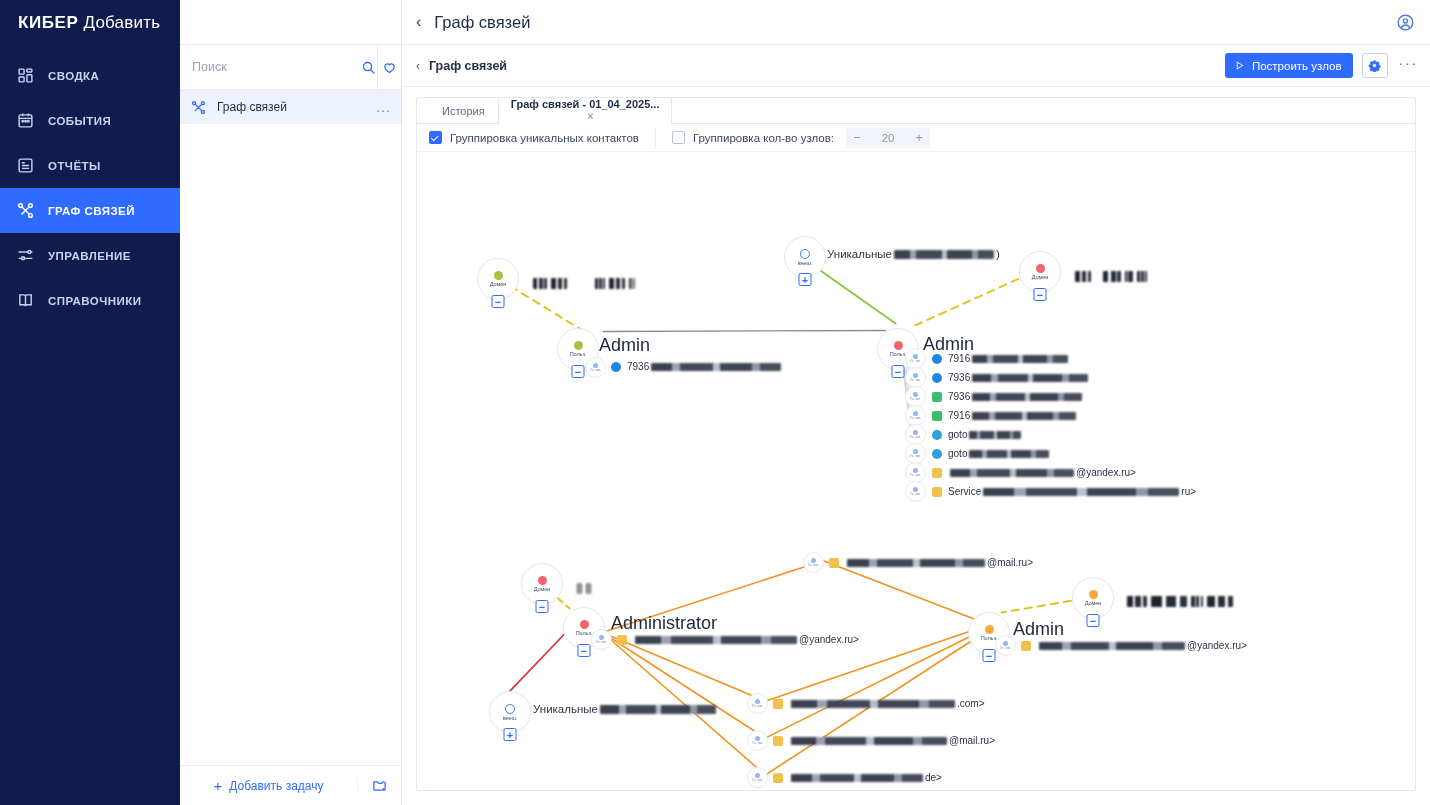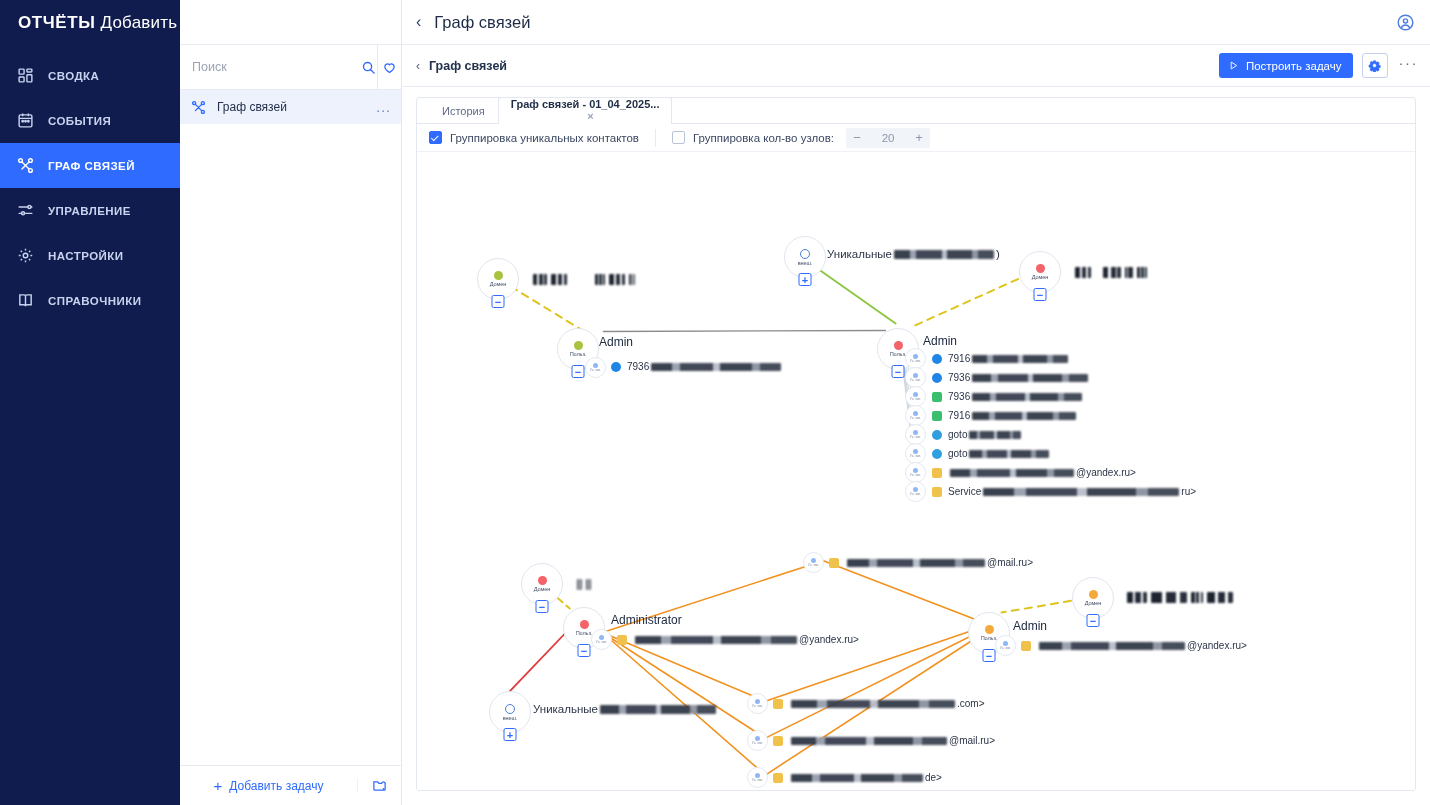--- a/index.html
+++ b/index.html
@@ -223,21 +223,21 @@
     position: absolute; bottom: -9px; left: 50%; transform: translateX(-50%);
     width: 13px; height: 13px; border-radius: 2px;
     border: 1px solid #2f6bff; background: #fff; color: #2f6bff;
     font-size: 11px; line-height: 10px; font-weight: 700;
     display: flex; align-items: center; justify-content: center;
   }
   .node.user .ndot { border-radius: 50%; }
   .node.ext .ndot { border-radius: 50%; background: none; }
 
   .node-title {
-    position: absolute; font-size: 12px; color: #202b42; white-space: nowrap;
+    position: absolute; font-size: 18px; color: #202b42; white-space: nowrap;
   }
   .node-sub {
     position: absolute; font-size: 10px; color: #2b3447; white-space: nowrap;
     display: flex; align-items: center;
   }
   .node-sub .chip { width: 10px; height: 10px; border-radius: 2px; margin-right: 6px; flex:0 0 10px; }
 
   
   .mini {
     position: absolute; width: 21px; height: 21px; border-radius: 50%;
@@ -262,21 +262,21 @@
     filter: blur(.9px); height: 11px; margin-left: 4px; border-radius: 1px;
   }
 </style>
 </head>
 <body>
 
 <div class="app">
 
   <aside class="sidebar">
     <div class="brand">
-      <span class="b1">ОТЧЁТЫ</span>
+      <span class="b1">КИБЕР</span>
       <span class="b2">Добавить</span>
     </div>
 
     <nav class="nav">
       <div class="nav-item">
         <span class="ico">
           <svg viewBox="0 0 24 24" fill="none" stroke="#c9d3ef" stroke-width="2">
               <rect x="3" y="3" width="7" height="7" rx="1"></rect>
               <rect x="14" y="3" width="7" height="4" rx="1"></rect>
               <rect x="14" y="11" width="7" height="10" rx="1"></rect>
@@ -292,20 +292,29 @@
               <rect x="3" y="4" width="18" height="17" rx="2"></rect>
               <path d="M3 9h18M8 2v4M16 2v4"></path>
               <circle cx="8" cy="13" r="1" fill="#c9d3ef"></circle>
               <circle cx="12" cy="13" r="1" fill="#c9d3ef"></circle>
               <circle cx="16" cy="13" r="1" fill="#c9d3ef"></circle>
             </svg>
         </span>
         <span class="nav-label">СОБЫТИЯ</span>
       </div>
 
+      <div class="nav-item">
+        <span class="ico">
+          <svg viewBox="0 0 24 24" fill="none" stroke="#c9d3ef" stroke-width="2">
+              <rect x="3" y="3" width="18" height="18" rx="2"></rect>
+              <path d="M7 8h4M7 12h10M7 16h10"></path>
+            </svg>
+        </span>
+        <span class="nav-label">ОТЧЁТЫ</span>
+      </div>
 
       <div class="nav-item active">
         <span class="ico">
           <svg viewBox="0 0 24 24" fill="none" stroke="#ffffff" stroke-width="2" stroke-linecap="round">
               <circle cx="5" cy="5" r="2.6"></circle>
               <circle cx="19" cy="5" r="2.6"></circle>
               <circle cx="19" cy="19" r="2.6"></circle>
               <path d="M7 7l10 10M17 7L7 17"></path>
             </svg>
         </span>
@@ -316,29 +325,20 @@
         <span class="ico">
           <svg viewBox="0 0 24 24" fill="none" stroke="#c9d3ef" stroke-width="2" stroke-linecap="round">
               <path d="M3 7h13M19 7h2M3 16h4M10 16h11"></path>
               <circle cx="17.5" cy="7" r="2.2"></circle>
               <circle cx="8.5" cy="16" r="2.2"></circle>
             </svg>
         </span>
         <span class="nav-label">УПРАВЛЕНИЕ</span>
       </div>
 
-      <div class="nav-item">
-        <span class="ico">
-          <svg viewBox="0 0 24 24" fill="none" stroke="#c9d3ef" stroke-width="2">
-              <circle cx="12" cy="12" r="3.2"></circle>
-              <path d="M12 2.5v2.6M12 18.9v2.6M21.5 12h-2.6M5.1 12H2.5M18.7 5.3l-1.8 1.8M7.1 16.9l-1.8 1.8M18.7 18.7l-1.8-1.8M7.1 7.1L5.3 5.3"></path>
-            </svg>
-        </span>
-        <span class="nav-label">НАСТРОЙКИ</span>
-      </div>
 
       <div class="nav-item">
         <span class="ico">
           <svg viewBox="0 0 24 24" fill="none" stroke="#c9d3ef" stroke-width="2">
               <path d="M4 4h6a2 2 0 012 2v14a2 2 0 00-2-2H4zM20 4h-6a2 2 0 00-2 2v14a2 2 0 012-2h6z"></path>
             </svg>
         </span>
         <span class="nav-label">СПРАВОЧНИКИ</span>
       </div>
     </nav>
@@ -409,21 +409,21 @@
     <div class="subbar">
       <span class="sb-back">‹</span>
       <span class="sb-title">Граф связей</span>
       <span class="spacer"></span>
       <button class="btn-report">
         <span class="play">
           <svg viewBox="0 0 24 24" fill="none" stroke="#ffffff" stroke-width="2" stroke-linejoin="round">
               <path d="M7 4.5l12 7.5-12 7.5z"></path>
             </svg>
         </span>
-        <span>Построить задачу</span>
+        <span>Построить узлов</span>
       </button>
       <span class="btn-gear">
         <svg viewBox="0 0 24 24" fill="#2f6bff" stroke="#2f6bff" stroke-width="1">
             <path d="M12 8.5a3.5 3.5 0 100 7 3.5 3.5 0 000-7zM10.2 3h3.6l.5 2.2 2 .8 2-1.1 2.5 2.5-1.1 2 .8 2 2.2.5v3.6l-2.2.5-.8 2 1.1 2-2.5 2.5-2-1.1-2 .8-.5 2.2h-3.6l-.5-2.2-2-.8-2 1.1L3.7 19.4l1.1-2-.8-2L1.8 14.9v-3.6l2.2-.5.8-2-1.1-2L6.2 4.3l2 1.1 2-.8z"></path>
           </svg>
       </span>
       <span class="btn-dots">···</span>
     </div>
 
     <div class="canvas-wrap">

